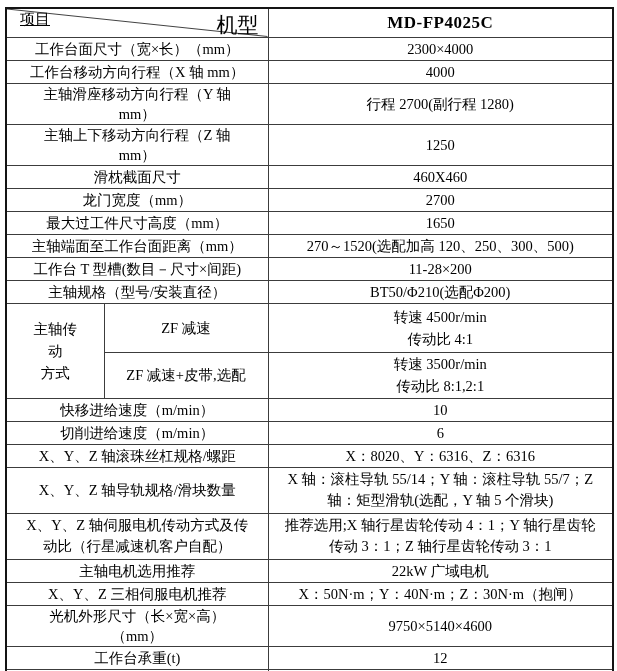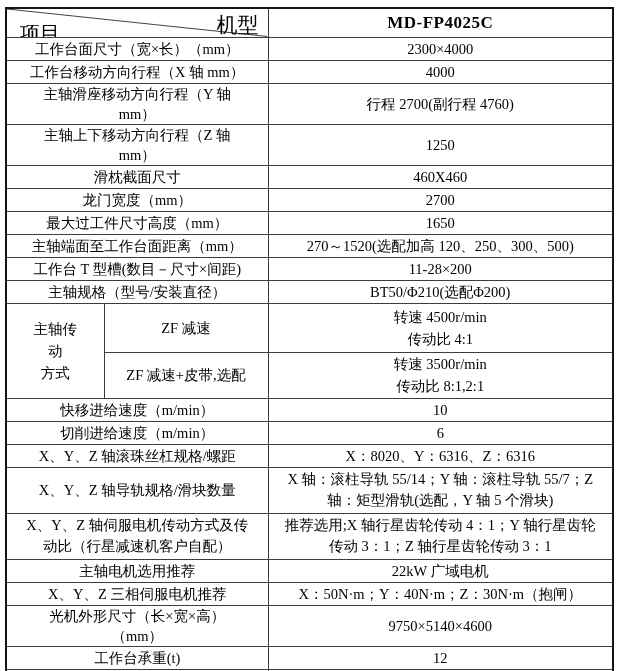--- a/index.html
+++ b/index.html
@@ -31,22 +31,23 @@
   }
   tr.h29 { height: 29px; }
   tr.h23 { height: 23px; }
   tr.h49 { height: 49px; }
   tr.h46 { height: 46px; }
   tr.h28 { height: 20px; }
   td.model-cell { font-weight: bold; font-size: 17px; letter-spacing: 0.5px; }
   td.diag-cell { position: relative; padding: 0; }
   .diag-svg { position: absolute; left: 0; top: 0; width: 100%; height: 100%; display:block; }
   .diag-item {
-    position: absolute; left: 13px; top: 14px;
-    font-size: 20px;
+    position: absolute; left: 13px; top: 0;
+    font-size: 15px;
+    text-decoration: underline;
   }
   .diag-model {
     position: absolute; right: 9px; bottom: 2px;
     font-size: 21px;
   }
   .two-line div { line-height: 22px; }
   td.wrap-val { line-height: 21px; padding: 0 13px; }
   td.wrap-label { line-height: 21px; padding: 0 18px; }
 </style>
 </head>
@@ -75,21 +76,21 @@
     <tr class="h23">
       <td colspan="2">工作台面尺寸（宽×长）（mm）</td>
       <td>2300×4000</td>
     </tr>
     <tr class="h23">
       <td colspan="2">工作台移动方向行程（X 轴 mm）</td>
       <td>4000</td>
     </tr>
     <tr class="h23">
       <td colspan="2">主轴滑座移动方向行程（Y 轴 mm）</td>
-      <td>行程 2700(副行程 4760)</td>
+      <td>行程 2700(副行程 1280)</td>
     </tr>
     <tr class="h23">
       <td colspan="2">主轴上下移动方向行程（Z 轴 mm）</td>
       <td>1250</td>
     </tr>
     <tr class="h23">
       <td colspan="2">滑枕截面尺寸</td>
       <td>460X460</td>
     </tr>
     <tr class="h23">

